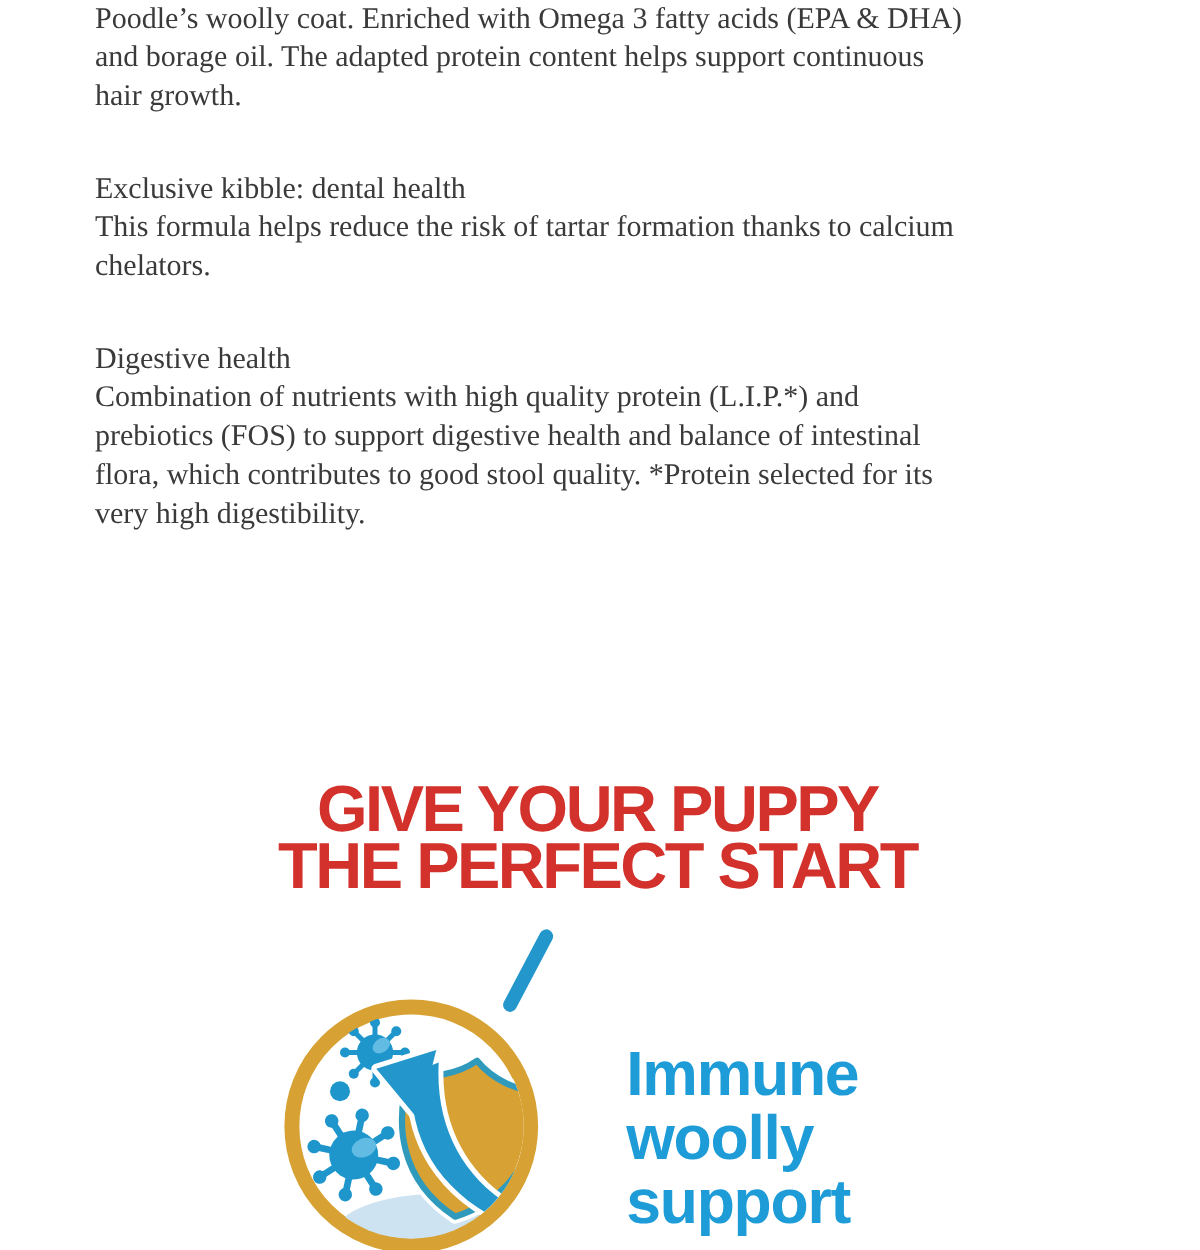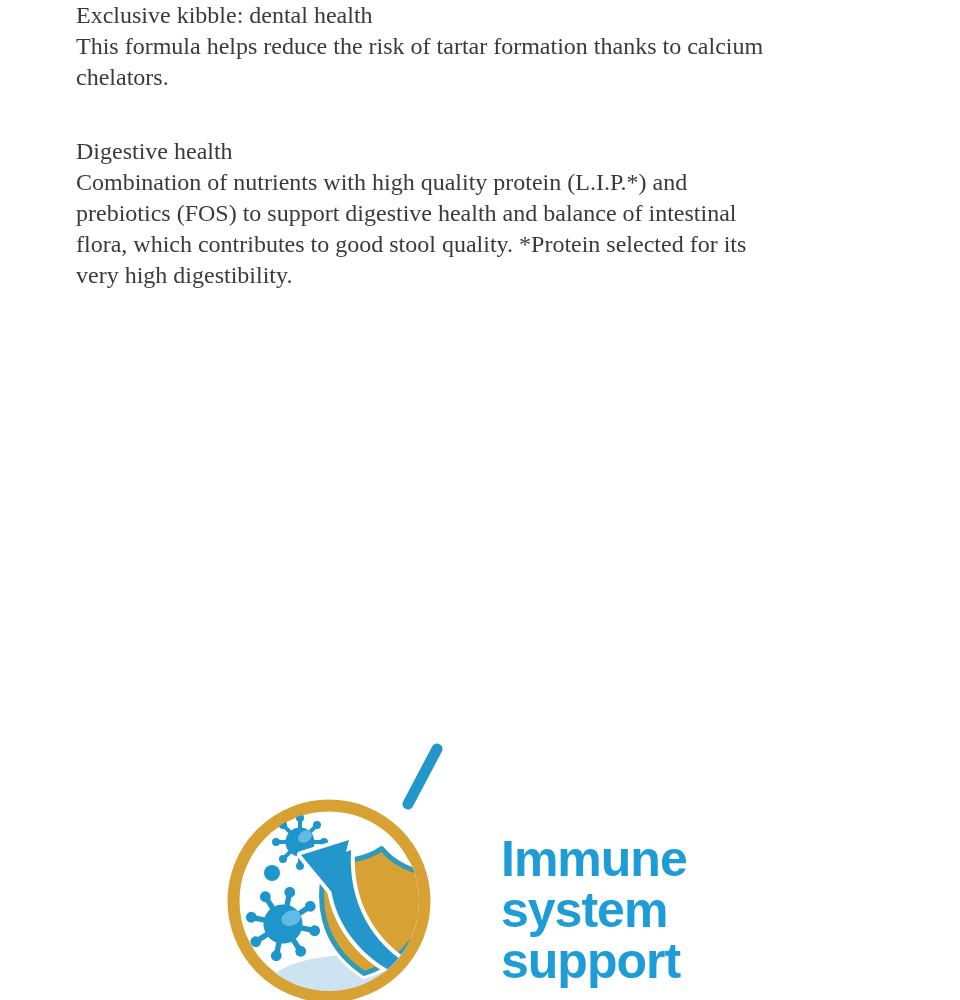--- a/index.html
+++ b/index.html
@@ -51,30 +51,35 @@
     position:absolute;
     left:215px;top:740px;
   }
 </style>
 </head>
 <body>
 
 <div class="page">
 
   <section class="copy">
+    <p>Poodle’s woolly coat. Enriched with Omega 3 fatty acids (EPA &amp; DHA)
+and borage oil. The adapted protein content helps support continuous
+hair growth.</p>
     <p>Exclusive kibble: dental health
 This formula helps reduce the risk of tartar formation thanks to calcium
 chelators.</p>
     <p>Digestive health
 Combination of nutrients with high quality protein (L.I.P.*) and
 prebiotics (FOS) to support digestive health and balance of intestinal
 flora, which contributes to good stool quality. *Protein selected for its
 very high digestibility.</p>
   </section>
 
+  <h2 class="headline">GIVE YOUR PUPPY
+THE PERFECT START</h2>
 
   <svg class="icon-svg" width="230" height="270" viewBox="0 0 230 270" xmlns="http://www.w3.org/2000/svg">
     <defs>
       <clipPath id="innerClip">
           <circle cx="114" cy="161" r="90"></circle>
         </clipPath>
       <g id="germ">
         <g stroke="#1f96cb" stroke-width="4" stroke-linecap="round">
           <line x1="13" y1="0" x2="21" y2="0"></line>
           <line x1="9.2" y1="9.2" x2="14.8" y2="14.8"></line>
@@ -122,16 +127,16 @@
       <g>
         <path d="M193,240 C138,216 110,172 115,118 L136,110 C133,162 156,204 199,228 Z" fill="#ffffff" stroke="#ffffff" stroke-width="8" stroke-linejoin="round"></path>
         <polygon points="86,115 134,100 120,156" fill="#ffffff" stroke="#ffffff" stroke-width="8" stroke-linejoin="round"></polygon>
         <path d="M193,240 C138,216 110,172 115,118 L136,110 C133,162 156,204 199,228 Z" fill="#2397cb"></path>
         <polygon points="86,115 134,100 120,156" fill="#2397cb"></polygon>
       </g>
     </g>
   </svg>
 
   <div class="badge-label">Immune
-system
+woolly
 support</div>
 
 </div>
 
 </body></html>

